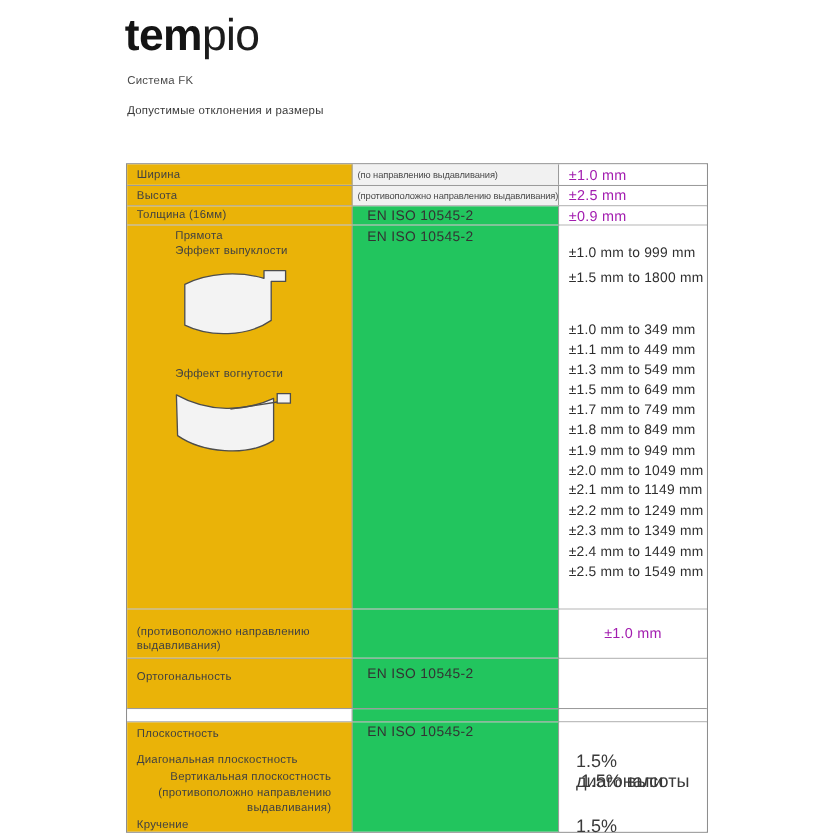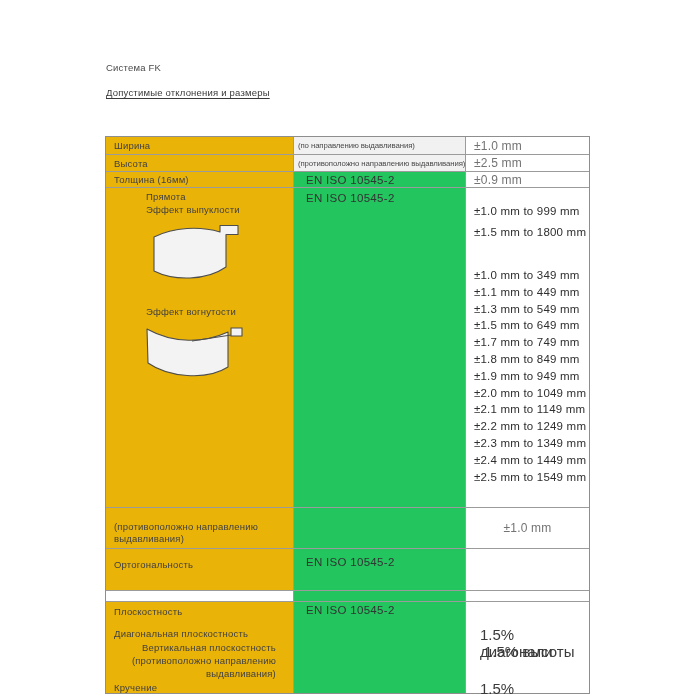--- a/index.html
+++ b/index.html
@@ -4,35 +4,35 @@
 <style>
   html,body{margin:0;padding:0;background:#fff;}
   .page{position:relative;width:700px;height:700px;background:#ffffff;overflow:hidden;
         font-family:"Liberation Sans",sans-serif;color:#3f3f3f;}
   
   .logo{position:absolute;left:104px;top:8px;font-size:37px;line-height:44px;color:#141414;letter-spacing:-0.5px;}
   .logo .b{font-weight:700;}
   .logo .l{font-weight:400;color:#1c1c1c;}
   .system{position:absolute;left:106px;top:62px;font-size:9.5px;color:#4b4b4b;letter-spacing:0.2px;}
   .doctitle{position:absolute;left:106px;top:87px;font-size:9.5px;font-weight:500;color:#3a3a3a;
-            text-decoration:underline;text-underline-offset:2px;letter-spacing:0.2px;cursor:pointer;}
+            text-underline-offset:2px;letter-spacing:0.2px;cursor:pointer;}
   
   .tbl{position:absolute;left:105px;top:136px;width:485px;border:1px solid #8e8e8e;box-sizing:border-box;background:#fff;}
   .row{display:flex;width:100%;box-sizing:border-box;border-bottom:1px solid #9b9b9b;}
   .row:last-child{border-bottom:none;}
   .c{box-sizing:border-box;position:relative;}
   .c1{width:188px;border-right:1px solid #9b9b9b;background:#eab308;}
   .c2{width:172px;border-right:1px solid #9b9b9b;background:#22c55e;}
   .c3{flex:1;background:#fff;}
   .vcenter{display:flex;align-items:center;}
   .lbl{font-size:9.5px;color:#414141;letter-spacing:0.2px;}
   .pad8{padding-left:8px;}
   .annot{background:#f1f1f1;font-size:7.8px;color:#4a4a4a;letter-spacing:-0.1px;white-space:nowrap;padding-left:4px;}
   .en{font-size:11.5px;font-weight:500;color:#333;letter-spacing:0.3px;}
-  .val{font-size:12px;font-weight:500;color:#737373;letter-spacing:0.2px;}
+  .val{font-size:12px;font-weight:500;color:#a21caf;letter-spacing:0.2px;}
   .rv{font-size:11.5px;font-weight:500;color:#2e2e2e;letter-spacing:0.2px;}
   .pct{font-size:15px;color:#3a3a3a;}
   
   .h18{height:18px}.h17{height:17px}.h16{height:16px}
   .bigrow{height:320px;}
   .bigrow .c1 .abs{position:absolute;left:24px;margin-left:16px;}
   .diagram{position:absolute;}
   .opprow{height:41px;}
   .opprow .c1{padding:13px 8px 0;line-height:12px;}
   .opprow .c3{text-align:center;padding-top:13px;}
@@ -47,20 +47,21 @@
   .flat .c3 .abs{position:absolute;left:14px;}
   .g1{padding-top:13px;line-height:21px;}
   .g2{margin-top:24px;line-height:16.8px;}
   .enpad{padding-left:12px;padding-top:4px;}
 </style>
 </head>
 <body>
 
 <div class="page">
 
+  <div class="logo"><span class="b">tem</span><span class="l">pio</span></div>
 
   <div class="system">Система FK</div>
 
   <div class="doctitle">Допустимые отклонения и размеры</div>
 
   <div class="tbl">
 
     <div class="row h18">
       <div class="c c1 vcenter lbl pad8">Ширина</div>
       <div class="c c2 vcenter annot">(по направлению выдавливания)</div>

